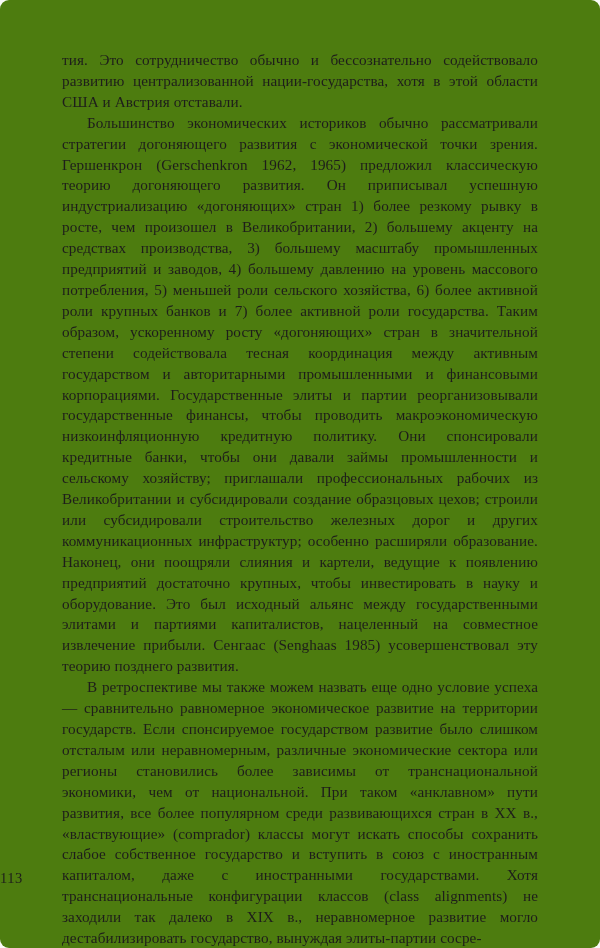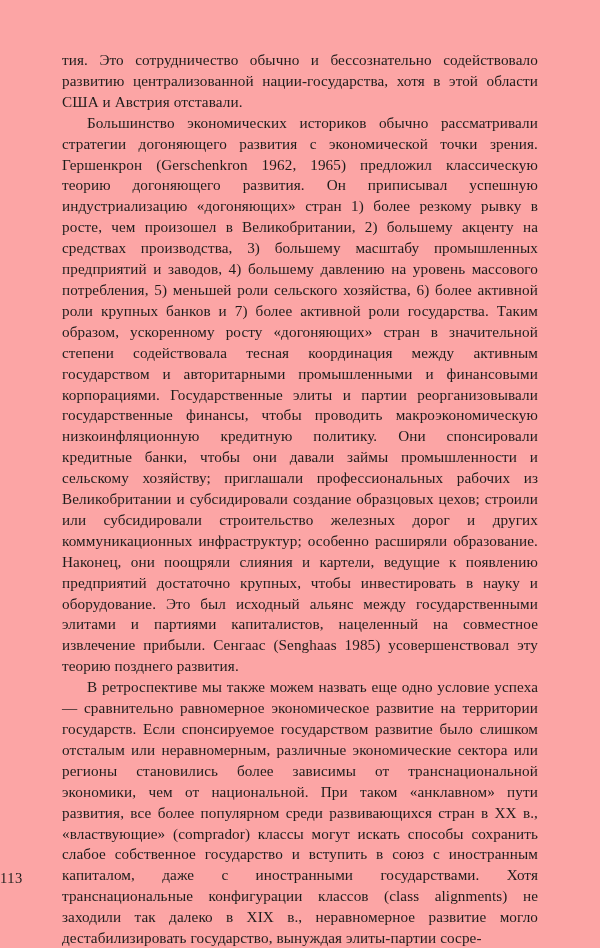--- a/index.html
+++ b/index.html
@@ -11,21 +11,22 @@
     height: 948px;
     background: #fafaf7;
     font-family: "Liberation Serif", "DejaVu Serif", serif;
     color: #1e1d1b;
   }
   .page {
     position: relative;
     width: 600px;
     height: 948px;
     overflow: hidden;
-    background: #fca5a5;
+    background: #4d7c0f;
+    border-radius: 9px;
   }
   .text-block {
     position: absolute;
     left: 62px;
     top: 50px;
     width: 476px;
     font-size: 15.2px;
     line-height: 20.9px;
     text-align: justify;
     letter-spacing: 0.1px;

